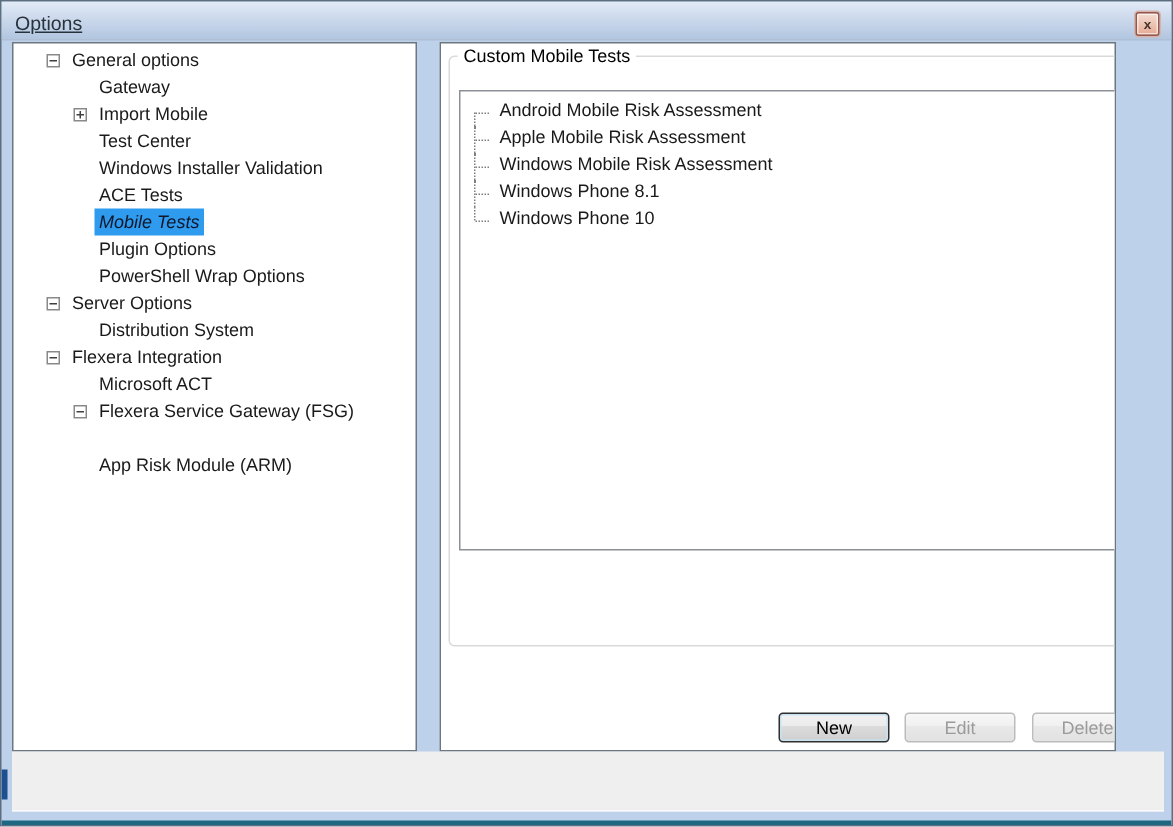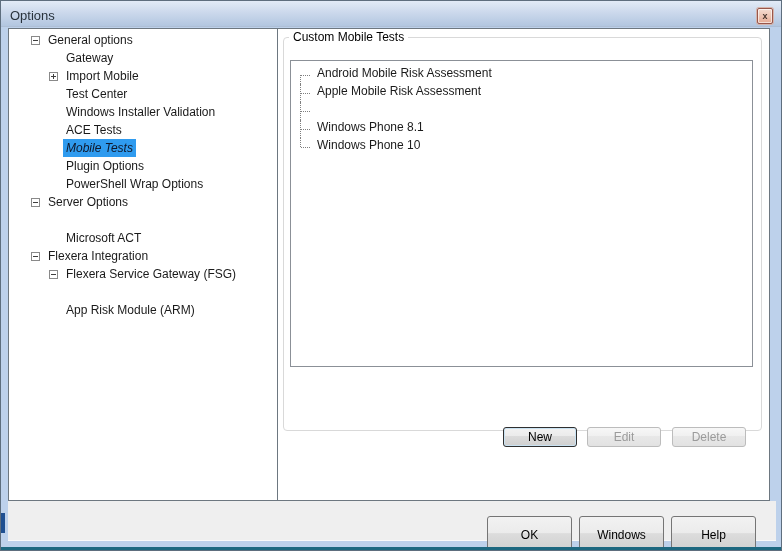--- a/index.html
+++ b/index.html
@@ -16,38 +16,38 @@
     overflow:hidden;
   }
   
   .titlebar {
     position:absolute; left:0; top:0; right:0; height:26px;
     background:linear-gradient(180deg,#e2ebf7 0%,#ccd9ec 45%,#b2c6e0 100%);
     border-bottom:1px solid #aebfd6;
   }
   .title-text {
     position:absolute; left:9px; top:7px;
-    font-size:13px; color:#28323c; white-space:nowrap;
+    font-size:13px; color:#28323c; white-space:nowrap;text-decoration:underline;
   }
   .close-btn {
     position:absolute; top:7px; right:8px; width:16px; height:16px;
     border:1px solid #99564a; border-radius:2px;
     background:linear-gradient(180deg,#f4ddd2 0%,#e6ab94 100%);
     box-shadow:inset 0 0 0 1px rgba(255,255,255,0.6), 0 0 0 1px #d4b4ac;
     display:flex; align-items:center; justify-content:center;
     font-size:9px; font-weight:bold; color:#46352e; line-height:1;
     cursor:default; padding:0;
   }
   
   .left-panel {
     position:absolute; left:7px; top:27px; width:270px; height:473px;
     background:#fff; border:1px solid #6d7780; overflow:hidden;
   }
   .right-panel {
-    position:absolute; left:276px; top:27px; width:493px; height:473px;
+    position:absolute; left:292px; top:27px; width:451px; height:473px;
     background:#fff; border:1px solid #6d7780; overflow:hidden;
   }
   
   .tree { padding-top:2px; }
   .tree-row { display:flex; align-items:center; height:18px; white-space:nowrap;padding-left:12px; }
   .expander {
     width:9px; height:9px; border:1px solid #898989; background:#fff;
     position:relative; flex:0 0 auto;
   }
   .expander::before {
@@ -80,21 +80,21 @@
   .lb-item:first-child .vline { top:9px; }
   .lb-item:last-child .vline { bottom:9px; }
   .lb-item .hline { position:absolute; left:10px; top:9px; width:9px; height:0; border-top:1px dotted #7f7f7f; }
   
   .btn {
     position:absolute; height:21px; border-radius:3px;
     border:1px solid #757575; color:#000;
     background:linear-gradient(180deg,#f2f2f2 0%,#ebebeb 45%,#dcdcdc 46%,#cfcfcf 100%);
     font-family:"Liberation Sans", sans-serif; font-size:12px;
     display:flex; align-items:center; justify-content:center;
-    padding:0; cursor:default;
+    padding:0; cursor:default;margin-top:48px;
   }
   .panel-btn { top:389px; width:74px; height:20px; }
   .btn.default {
     border:1px solid #2f2f2f;
     box-shadow:inset 0 0 0 1px #c9e2f2;
   }
   .btn.disabled {
     border:1px solid #bcbcbc; color:#9b9b9b;
     background:linear-gradient(180deg,#f7f7f7 0%,#f0f0f0 45%,#e8e8e8 46%,#e2e2e2 100%);
   }
@@ -154,28 +154,29 @@
         <div class="tree-row">
           <span class="spacer" style="margin-left: 28px;"></span>
           <span class="tree-label">PowerShell Wrap Options</span>
         </div>
         <div class="tree-row">
           <span class="expander" style="margin-left: 10px;"></span>
           <span class="tree-label">Server Options</span>
         </div>
         <div class="tree-row">
           <span class="spacer" style="margin-left: 28px;"></span>
-        </div>
-        <div class="tree-row">
-          <span class="spacer" style="margin-left: 28px;"></span>
-          <span class="tree-label">Microsoft ACT</span>
+          <span class="tree-label">Distribution System</span>
         </div>
         <div class="tree-row">
           <span class="expander" style="margin-left: 10px;"></span>
           <span class="tree-label">Flexera Integration</span>
+        </div>
+        <div class="tree-row">
+          <span class="spacer" style="margin-left: 28px;"></span>
+          <span class="tree-label">Microsoft ACT</span>
         </div>
         <div class="tree-row">
           <span class="expander" style="margin-left: 28px;"></span>
           <span class="tree-label">Flexera Service Gateway (FSG)</span>
         </div>
         <div class="tree-row">
           <span class="spacer" style="margin-left: 46px;"></span>
         </div>
         <div class="tree-row">
           <span class="spacer" style="margin-left: 28px;"></span>
@@ -194,20 +195,21 @@
             <span>Android Mobile Risk Assessment</span>
           </div>
           <div class="lb-item">
             <span class="vline"></span>
             <span class="hline"></span>
             <span>Apple Mobile Risk Assessment</span>
           </div>
           <div class="lb-item">
             <span class="vline"></span>
             <span class="hline"></span>
+            <span>Windows Mobile Risk Assessment</span>
           </div>
           <div class="lb-item">
             <span class="vline"></span>
             <span class="hline"></span>
             <span>Windows Phone 8.1</span>
           </div>
           <div class="lb-item">
             <span class="vline"></span>
             <span class="hline"></span>
             <span>Windows Phone 10</span>

